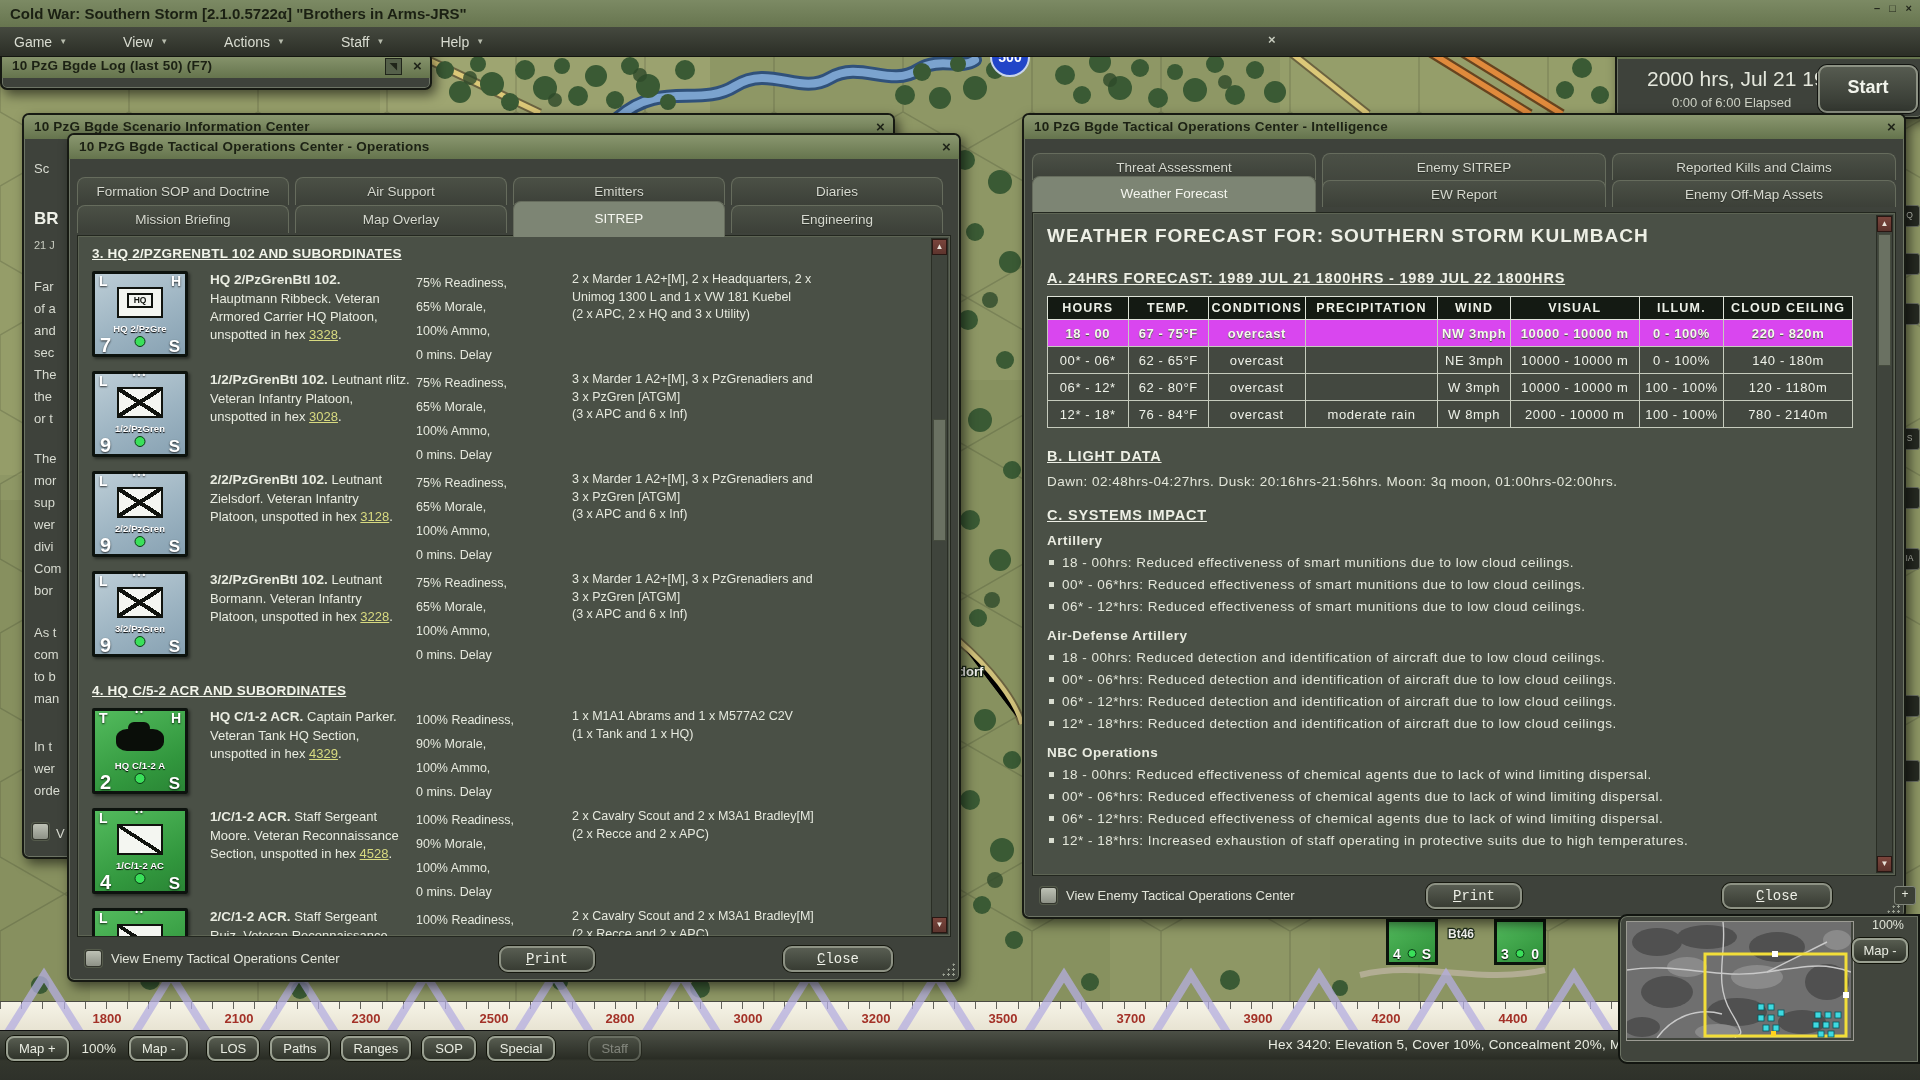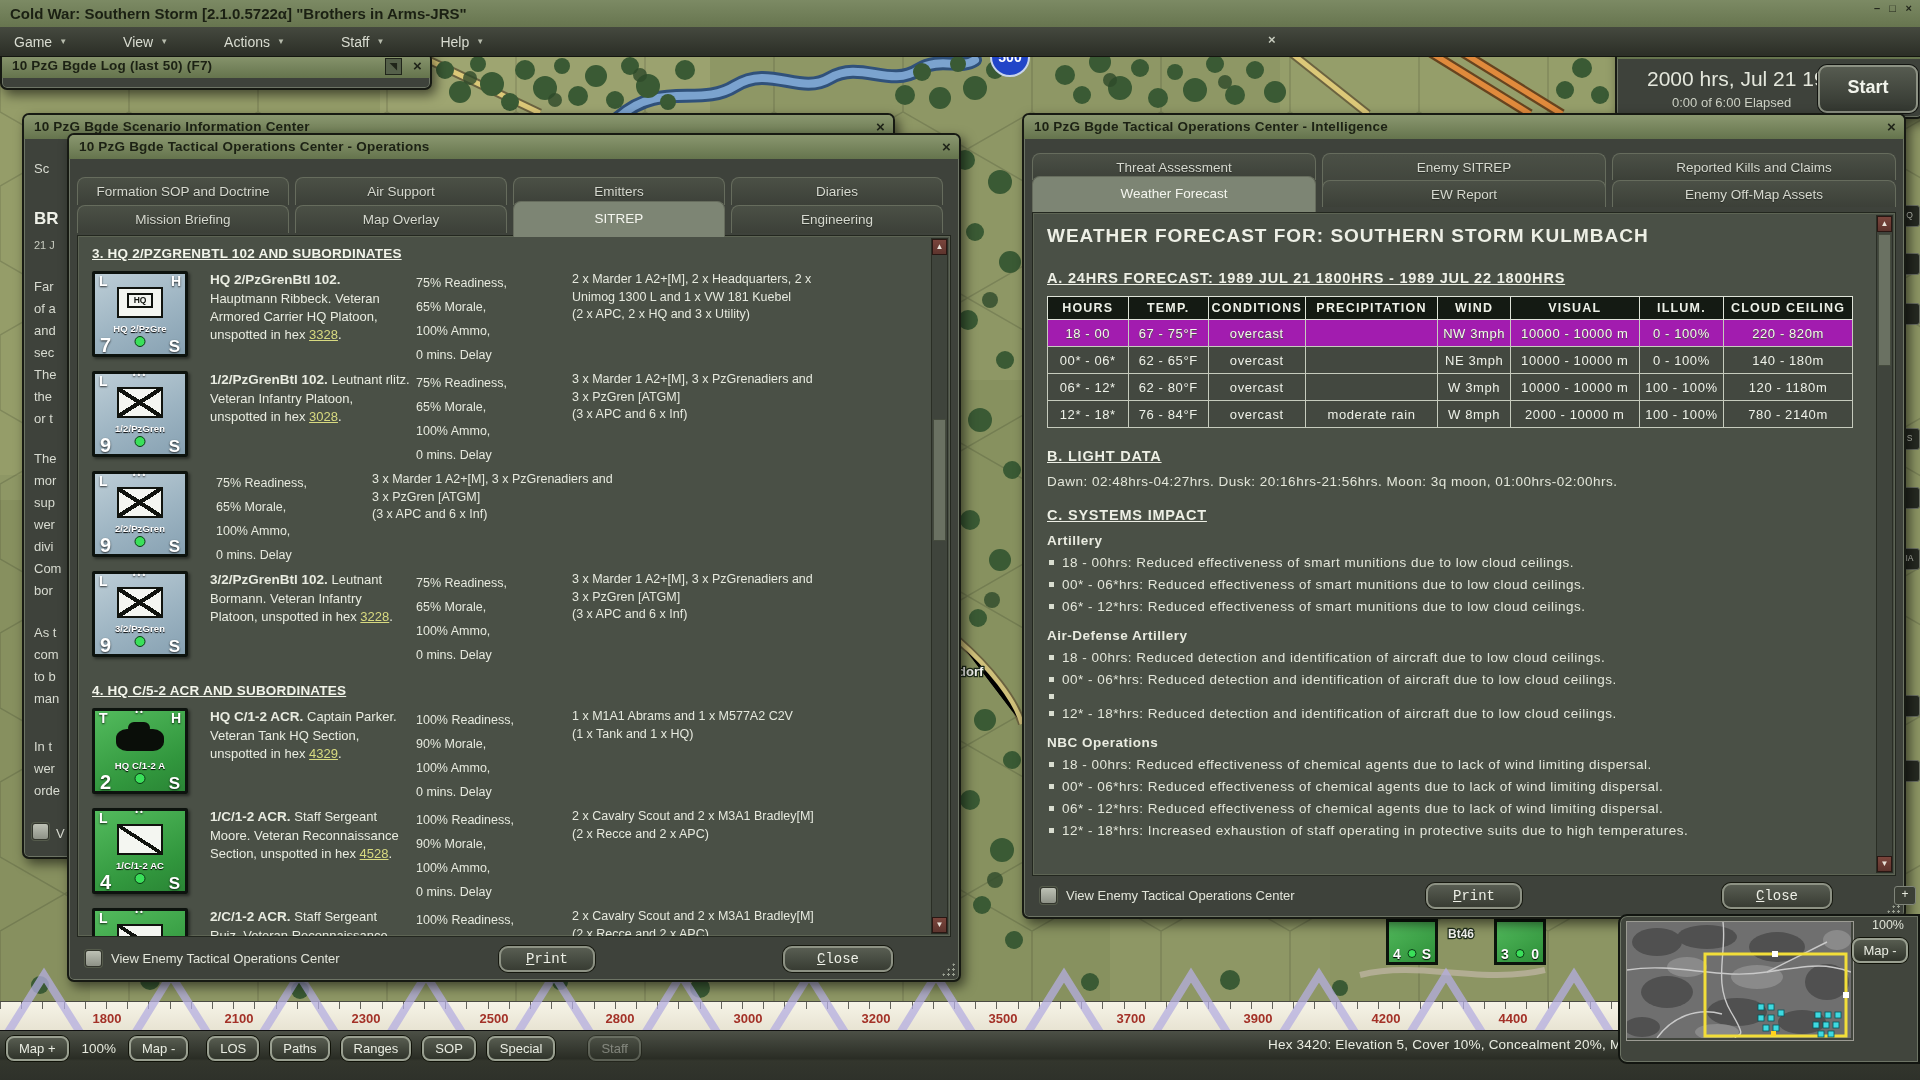--- a/index.html
+++ b/index.html
@@ -97,21 +97,21 @@
 
   
   .w-heading{font-size:19px;font-weight:bold;color:#edefe5;letter-spacing:1px;margin:4px 0 23px 0;}
   .sec-line{font-size:14.5px;font-weight:bold;color:#edefe5;text-decoration:underline;letter-spacing:.8px;
     margin:12px 0 10px 0;}
   table.wx{border-collapse:collapse;width:806px;table-layout:fixed;}
   table.wx th{background:#141a13;color:#eef1e8;border:1px solid #dfe3d8;padding:4px 2px;
     font-size:12.5px;letter-spacing:1.2px;}
   table.wx td{background:#434840;color:#eef1e8;border:1px solid #c6cbbd;padding:3px 2px;text-align:center;
     font-size:13px;letter-spacing:.6px;height:20px;}
-  table.wx tr.hl td{background:#a21caf;color:#f6f8ee;text-shadow:0 1px 1px #3c5a36;}
+  table.wx tr.hl td{background:#d946ef;color:#f6f8ee;text-shadow:0 1px 1px #3c5a36;font-weight:bold;}
   .light-line{font-size:13.5px;color:#e3e6da;letter-spacing:.5px;margin:2px 0 6px 0;}
   .grp-title{font-size:13.5px;font-weight:bold;color:#e9ebe0;letter-spacing:.5px;margin:14px 0 6px 0;}
   .blt{display:flex;align-items:baseline;margin:7px 0;font-size:13.5px;color:#e3e6da;letter-spacing:.5px;}
   .bmark{flex:none;width:5px;height:5px;background:#d9ddd0;margin:0 8px 0 2px;align-self:center;}
 
   
   #log-window{left:0;top:52px;width:428px;height:34px;z-index:5;border-radius:0 7px 7px 7px;}
   #setup-panel{left:1615px;top:33px;width:305px;height:82px;z-index:6;}
   #setup-time{position:absolute;left:30px;top:32px;font-size:21px;color:#e4e7dc;}
   #setup-elapsed{position:absolute;left:55px;top:60px;font-size:13px;color:#ccd0c4;}
@@ -468,20 +468,23 @@
     <div class="entry">
       <div class="counter c-ger">
         <span class="c-tl">L</span>
         <span class="c-dots">•••</span>
         <div class="sym-box sym-inf"></div>
         <div class="c-label">2/2/PzGren</div>
         <span class="c-num">9</span>
         <span class="c-dot"></span>
         <span class="c-side">S</span>
       </div>
+      <p class="e-text">
+        <b>2/2/PzGrenBtl 102. </b><span>Leutnant Zielsdorf. Veteran Infantry Platoon, unspotted in hex </span><a class="hexlink">3128</a><span>.</span>
+      </p>
       <div class="e-stats">
         <div>75% Readiness,</div>
         <div>65% Morale,</div>
         <div>100% Ammo,</div>
         <div>0 mins. Delay</div>
       </div>
       <div class="e-equip">
         <div>3 x Marder 1 A2+[M], 3 x PzGrenadiers and 3 x PzGren [ATGM]</div>
         <div>(3 x APC and 6 x Inf)</div>
       </div>
@@ -707,20 +710,21 @@
     <div class="blt">
         <span class="bmark"></span>
         <span>18 - 00hrs: Reduced detection and identification of aircraft due to low cloud ceilings.</span>
       </div>
     <div class="blt">
         <span class="bmark"></span>
         <span>00* - 06*hrs: Reduced detection and identification of aircraft due to low cloud ceilings.</span>
       </div>
     <div class="blt">
         <span class="bmark"></span>
+        <span>06* - 12*hrs: Reduced detection and identification of aircraft due to low cloud ceilings.</span>
       </div>
     <div class="blt">
         <span class="bmark"></span>
         <span>12* - 18*hrs: Reduced detection and identification of aircraft due to low cloud ceilings.</span>
       </div>
 
     <div class="grp-title">NBC Operations</div>
     <div class="blt">
         <span class="bmark"></span>
         <span>18 - 00hrs: Reduced effectiveness of chemical agents due to lack of wind limiting dispersal.</span>

